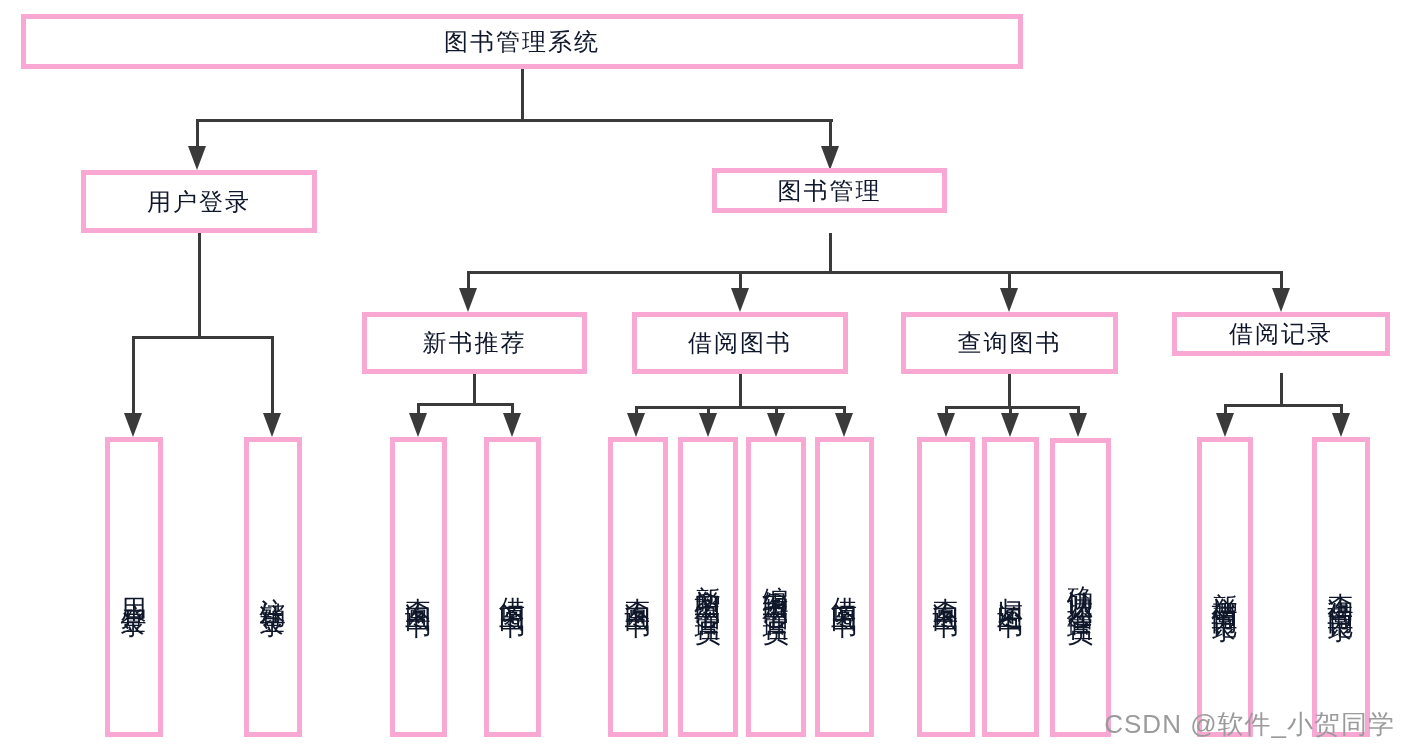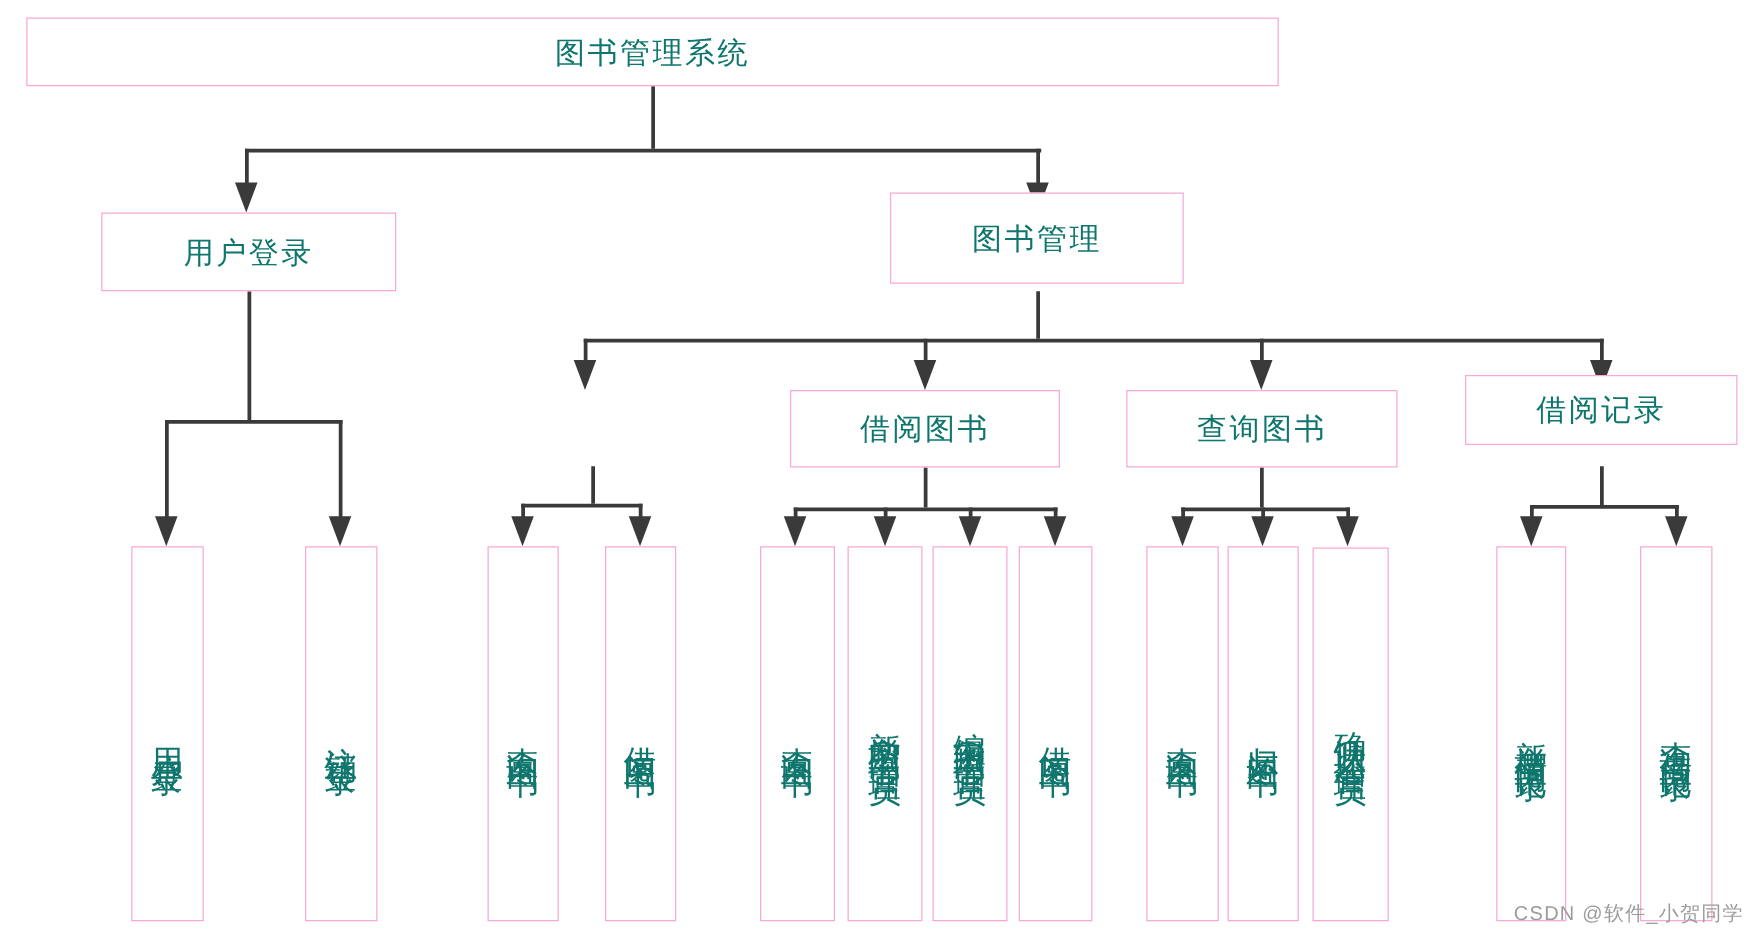--- a/index.html
+++ b/index.html
@@ -1,37 +1,37 @@
 <!DOCTYPE html>
 <html><head>
 <meta charset="utf-8">
 <style>
   html,body{margin:0;padding:0;background:#ffffff;}
   .stage{
     position:relative;width:1405px;height:747px;background:#ffffff;
     font-family:"Liberation Sans","DejaVu Sans",sans-serif;overflow:hidden;
   }
   .node{
-    position:absolute;box-sizing:border-box;border:1px solid #f9a8d4;background:#ffffff;
-    display:flex;align-items:center;justify-content:center;color:#0f766e;
+    position:absolute;box-sizing:border-box;border:5px solid #f9a8d4;background:#ffffff;
+    display:flex;align-items:center;justify-content:center;color:#0f172a;
   }
   .h-node{font-size:24px;letter-spacing:2px;}
   .v-node span{
     writing-mode:vertical-rl;text-orientation:mixed;white-space:nowrap;
     font-size:26px;letter-spacing:5px;line-height:1;
   }
   .vl{position:absolute;width:3px;background:#3a3a3a;}
   .hl{position:absolute;height:3px;background:#3a3a3a;}
   .ah{
     position:absolute;width:0;height:0;
     border-left:9px solid transparent;border-right:9px solid transparent;
     border-top:24px solid #3a3a3a;
   }
   .watermark{
-    position:absolute;right:10px;bottom:5px;font-size:16px;color:#9b9b9b;
+    position:absolute;right:10px;bottom:5px;font-size:26px;color:#9b9b9b;
     letter-spacing:1px;white-space:nowrap;
   }
 </style>
 </head>
 <body>
 
 <div class="stage">
 
   <div>
 
@@ -95,31 +95,34 @@
     <div class="ah" style="left:1332px;top:413px"></div>
   </div>
 
   <div class="node h-node" style="left:21px;top:14px;width:1002px;height:55px">
     <span>图书管理系统</span>
   </div>
 
   <div class="node h-node" style="left:81px;top:170px;width:236px;height:63px">
     <span>用户登录</span>
   </div>
-  <div class="node h-node" style="left:712px;top:154px;width:235px;height:73px">
+  <div class="node h-node" style="left:712px;top:168px;width:235px;height:45px">
     <span>图书管理</span>
   </div>
 
+  <div class="node h-node" style="left:362px;top:312px;width:225px;height:62px">
+    <span>新书推荐</span>
+  </div>
   <div class="node h-node" style="left:632px;top:312px;width:216px;height:62px">
     <span>借阅图书</span>
   </div>
   <div class="node h-node" style="left:901px;top:312px;width:217px;height:62px">
     <span>查询图书</span>
   </div>
-  <div class="node h-node" style="left:1172px;top:300px;width:218px;height:56px">
+  <div class="node h-node" style="left:1172px;top:312px;width:218px;height:44px">
     <span>借阅记录</span>
   </div>
 
   <div class="node v-node" style="left:105px;top:437px;width:58px;height:300px">
     <span>用户登录</span>
   </div>
   <div class="node v-node" style="left:244px;top:437px;width:58px;height:300px">
     <span>注销登录</span>
   </div>
   <div class="node v-node" style="left:390px;top:437px;width:57px;height:300px">

